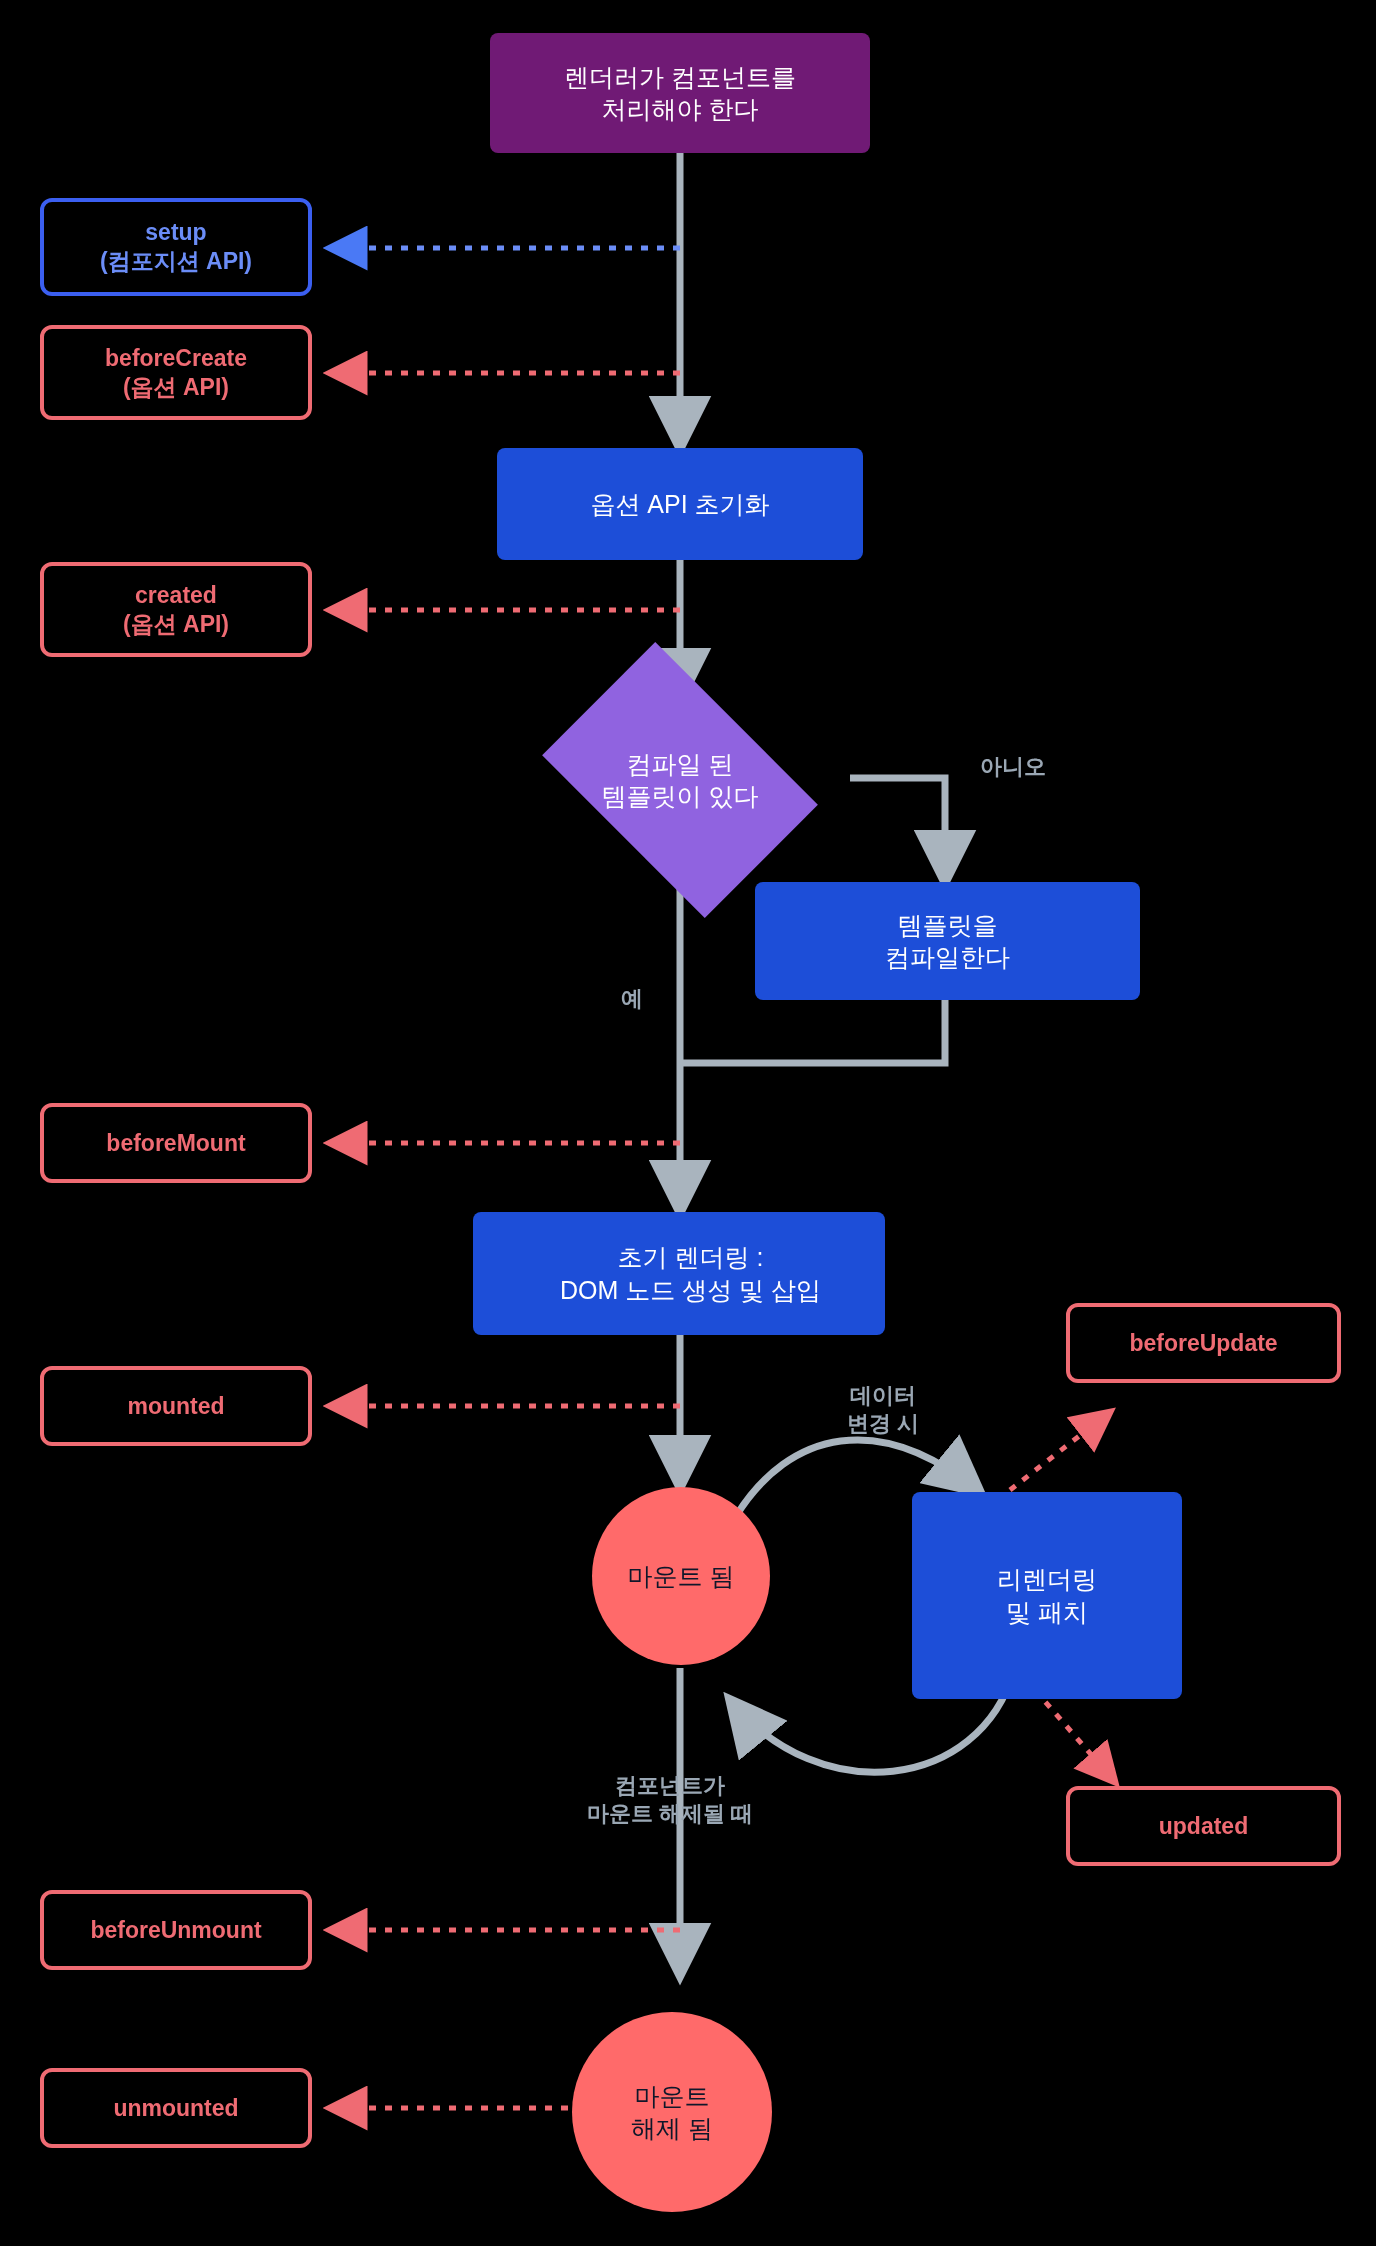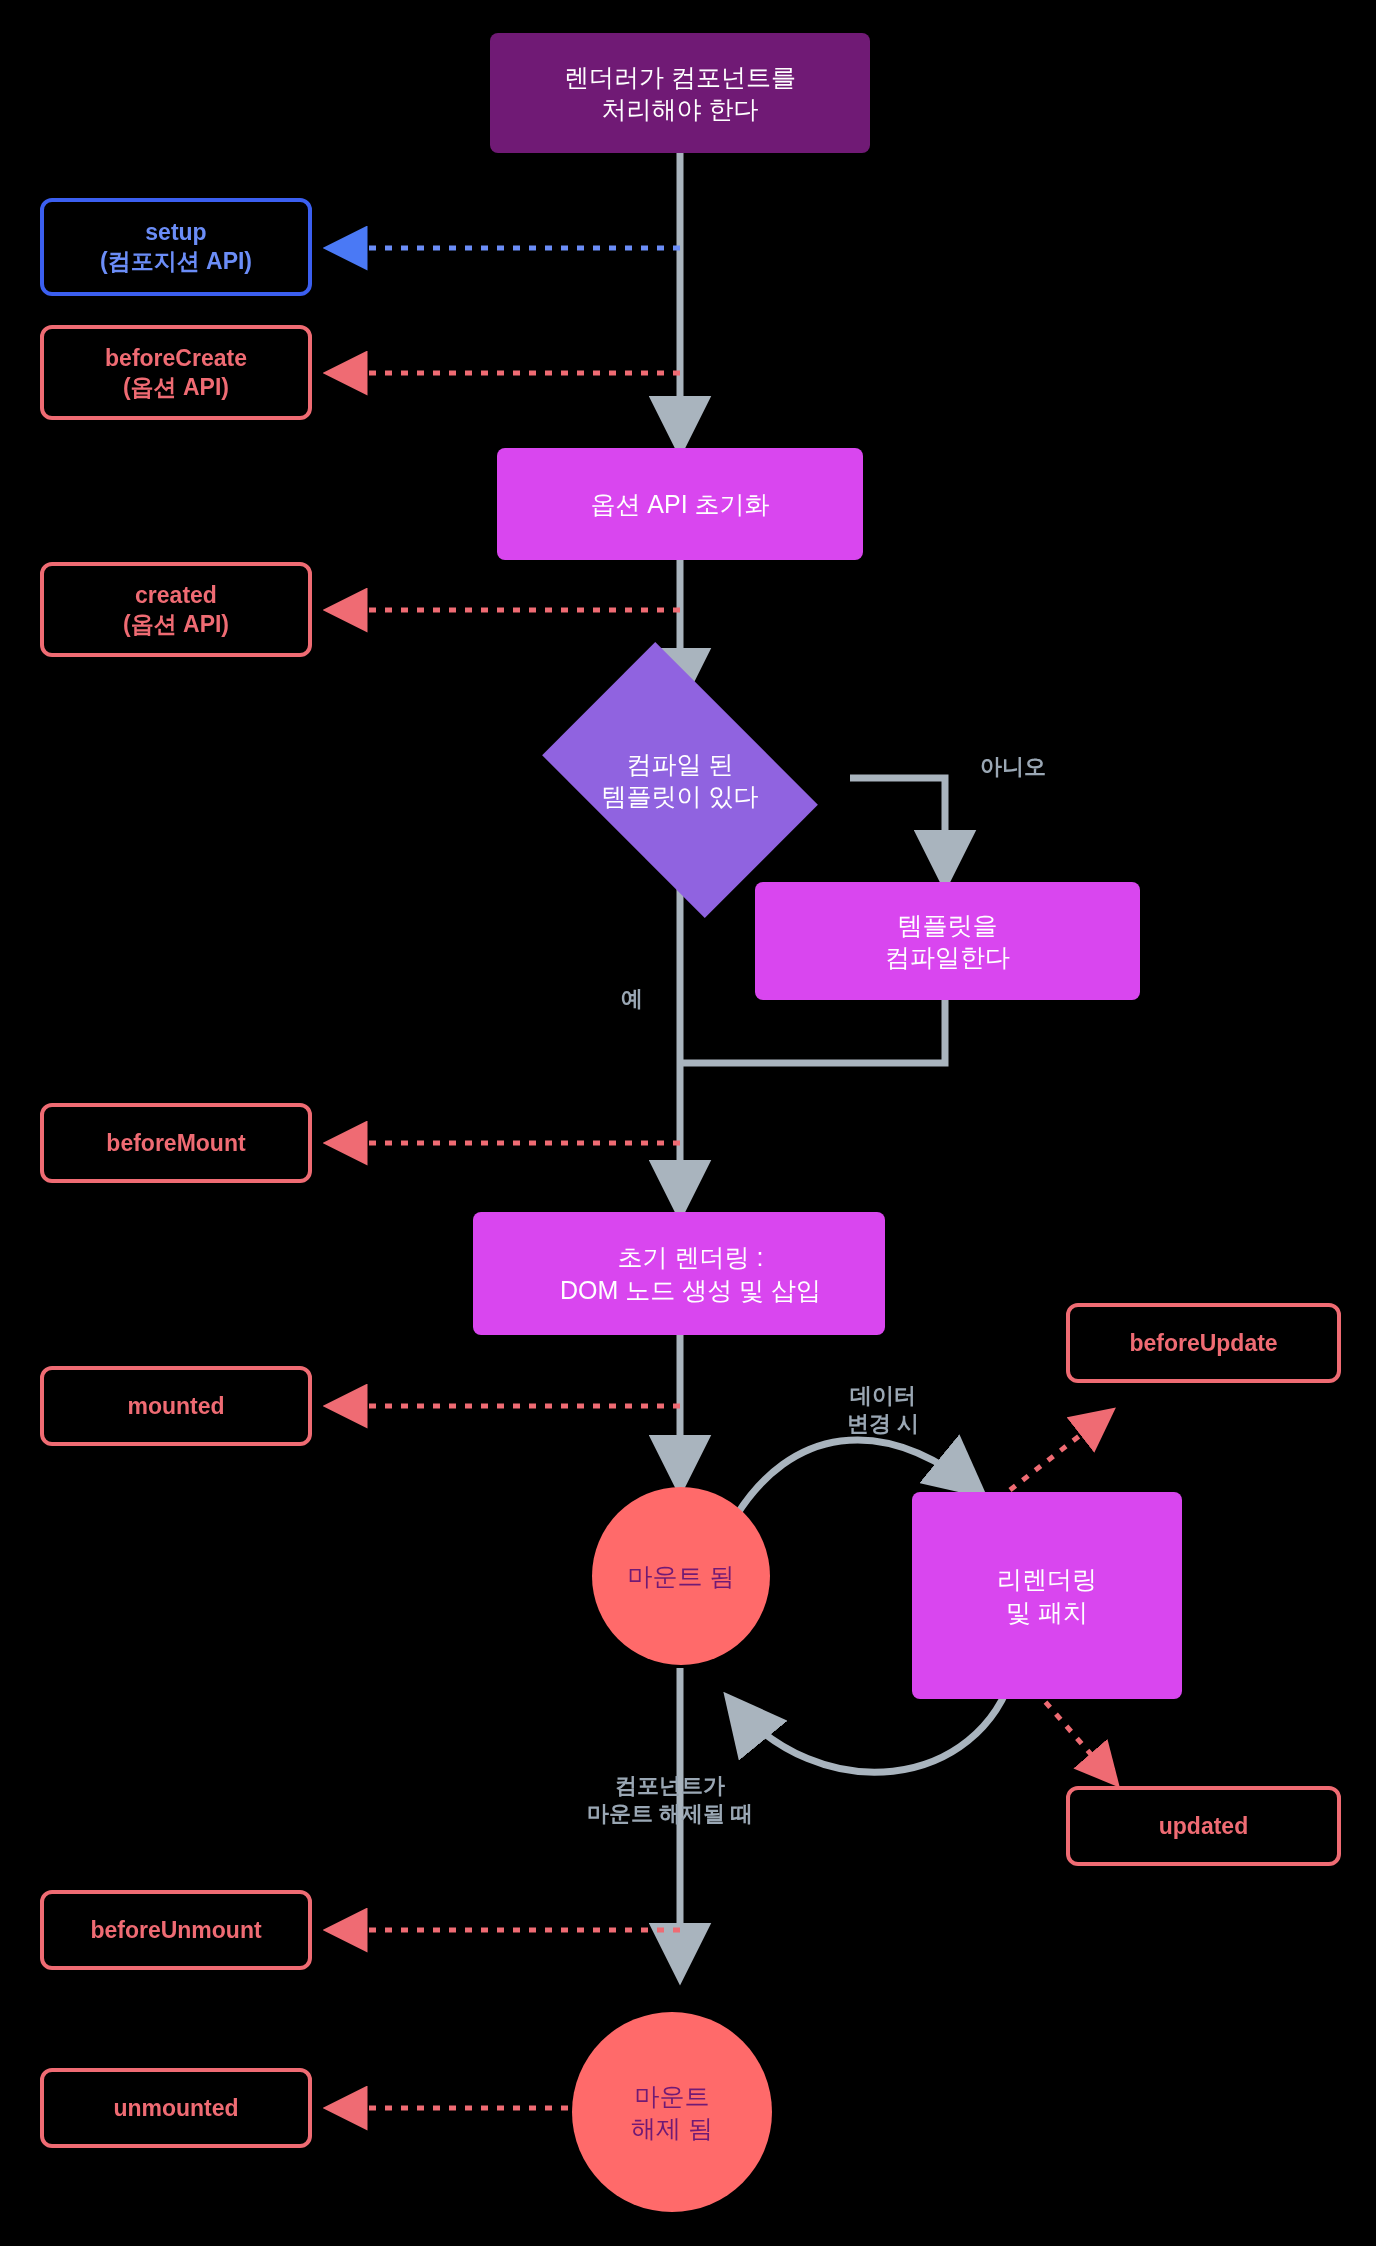--- a/index.html
+++ b/index.html
@@ -35,28 +35,28 @@
     white-space: pre-line;
   }
 
   .box-blue {
     background: #701a75;
     color: #ffffff;
     border-radius: 8px;
     font-size: 25px;
   }
   .box-green {
-    background: #d946ef;
+    background: #1d4ed8;
     color: #ffffff;
     border-radius: 8px;
     font-size: 25px;
   }
   .circle-red {
     background: #ff6a6a;
-    color: #701a75;
+    color: #0f172a;
     border-radius: 50%;
     font-size: 25px;
   }
 
   .diamond-wrap {
     position: absolute;
   }
   .diamond-shape {
     position: absolute;
     left: 0; top: 0;

